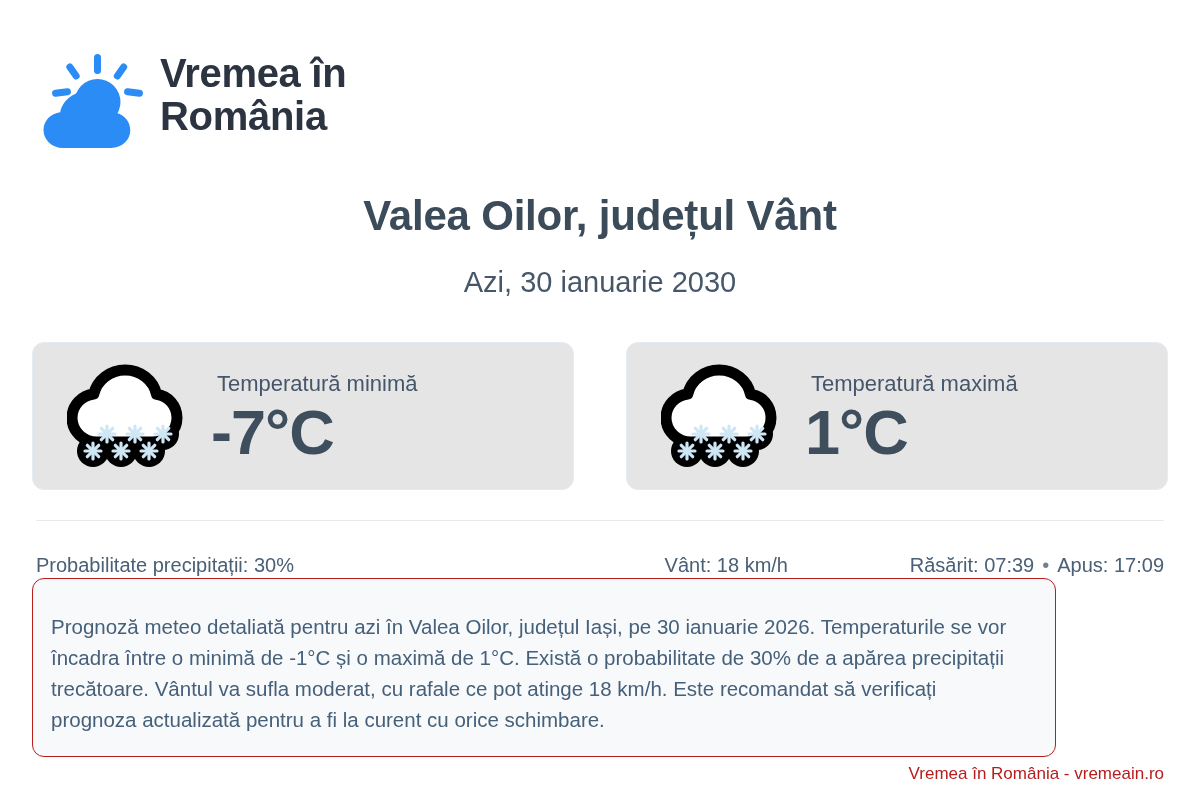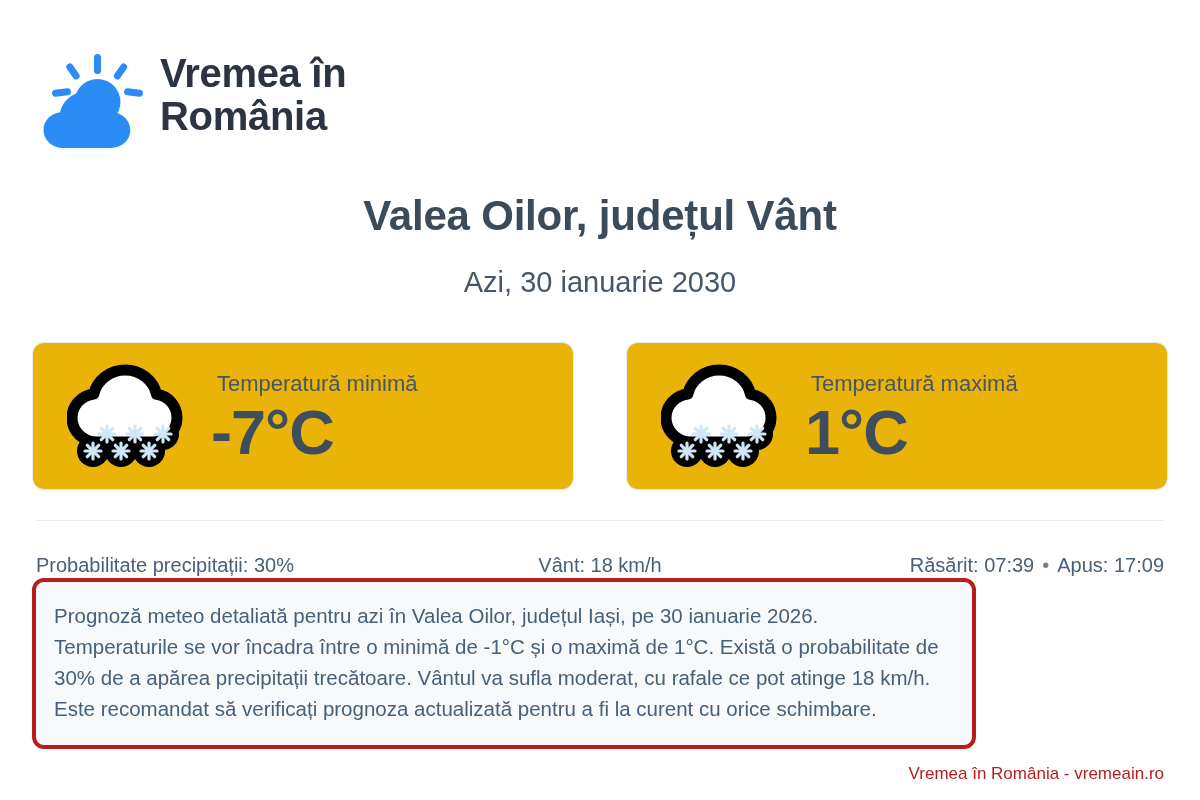--- a/index.html
+++ b/index.html
@@ -77,21 +77,21 @@
     left: 32px;
     top: 342px;
     width: 1136px;
     display: flex;
     gap: 52px;
   }
 
   .temp-card {
     flex: 1 1 0;
     height: 148px;
-    background: #eab308;
+    background: #e5e5e5;
     border: 1px solid #e4ebf3;
     border-radius: 12px;
     display: flex;
     align-items: center;
     padding: 0 10px 0 34px;
     gap: 26px;
   }
 
   .temp-icon {
     width: 118px;
@@ -140,36 +140,36 @@
     top: 538px;
     width: 1128px;
     display: flex;
     align-items: center;
     font-size: 20px;
     color: #4a6076;
     margin-top: 16px;
   }
 
   .stat-left   { flex: 1 1 0; text-align: left; }
-  .stat-center { flex: 1 1 0; text-align: center; }
+  .stat-center { flex: 1 1 0; text-align: right; }
   .stat-right  { flex: 1 1 0; text-align: right; white-space: nowrap; }
 
   .stat-sep { padding: 0 8px; color: #6f8093; }
 
   
   .description {
     position: absolute;
     left: 32px;
     top: 578px;
-    width: 944px;
+    width: 1024px;
     min-height: 168px;
     background: #f8f9fb;
-    border: 4px solid #b91c1c;
+    border: 1px solid #b91c1c;
     border-radius: 12px;
-    padding: 18px 28px 20px 18px;
+    padding: 32px 28px 20px 18px;
   }
 
   .description-text {
     font-size: 20.5px;
     line-height: 1.52;
     color: #46607a;
   }
 
   
   .footer {

